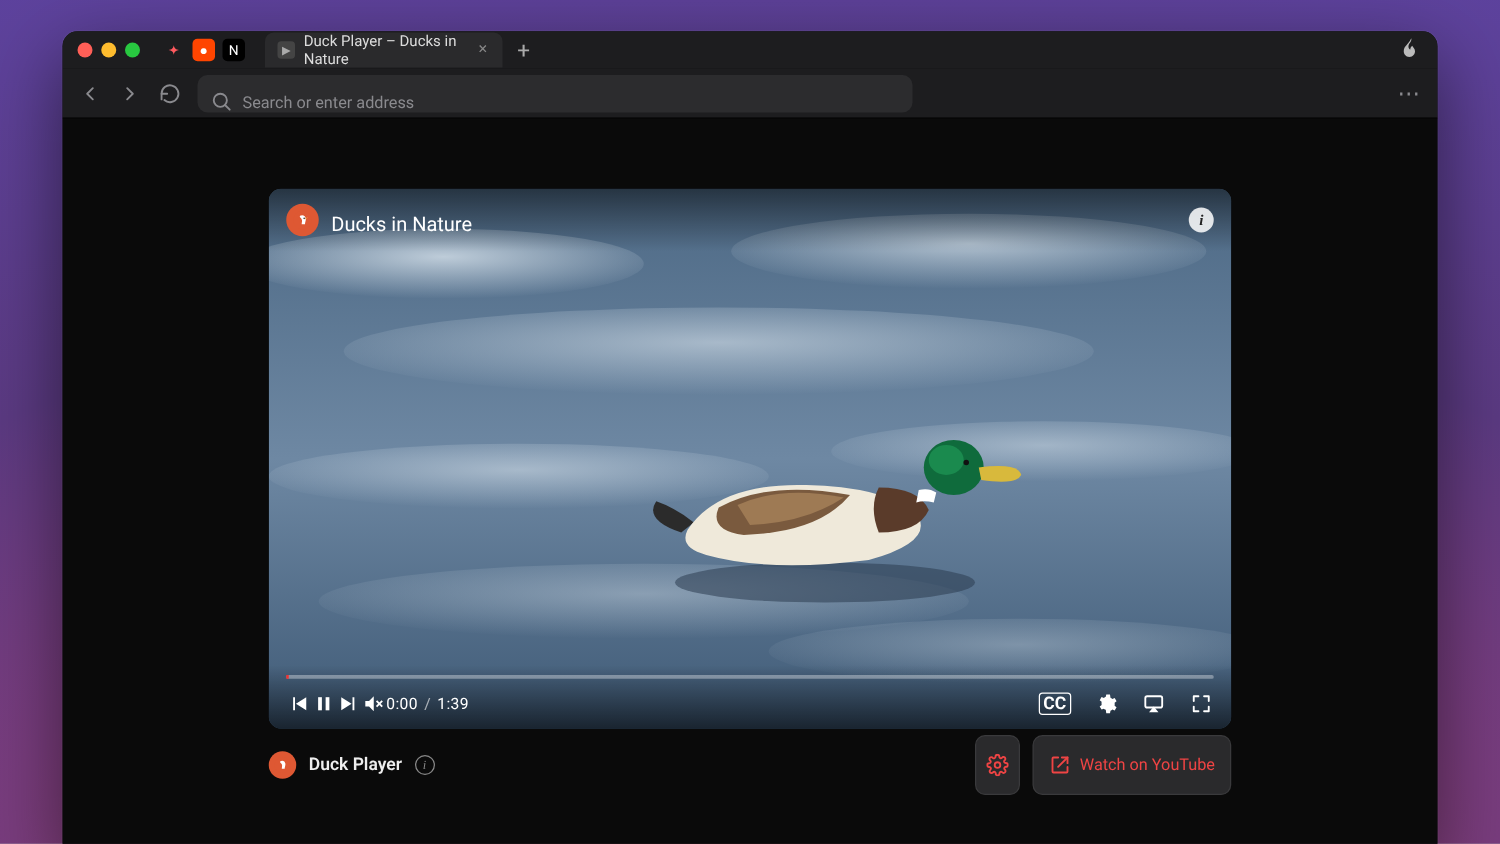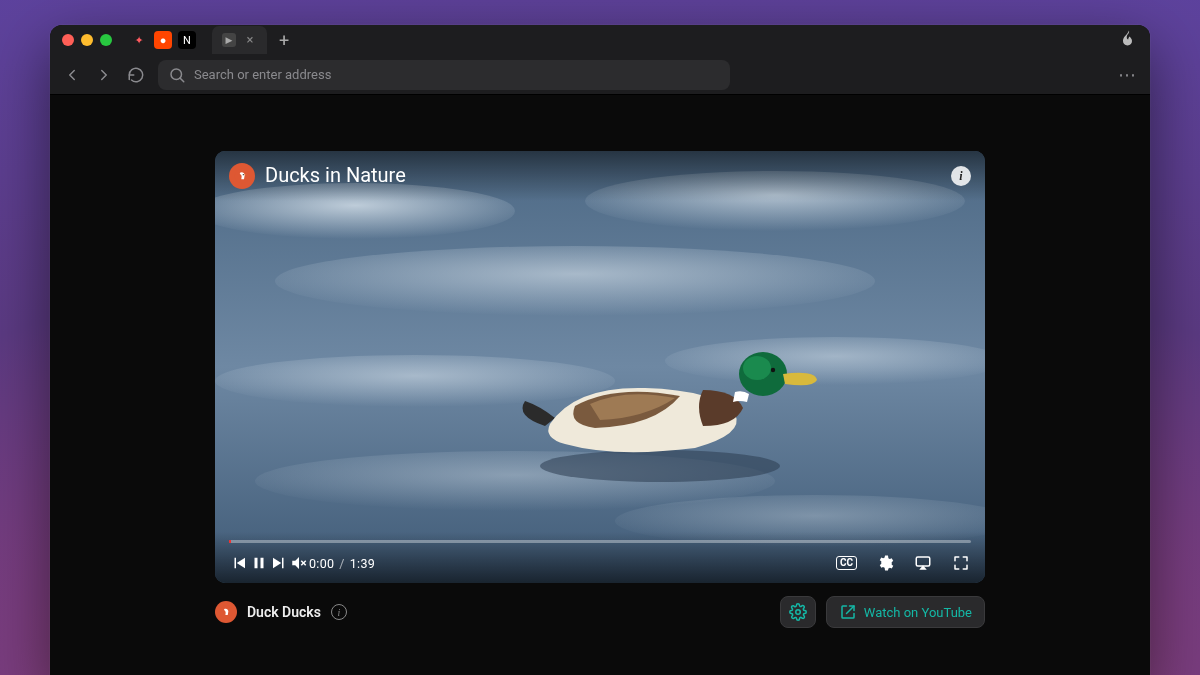--- a/index.html
+++ b/index.html
@@ -24,47 +24,47 @@
 .fav.a{color:#ff5a5f}.fav.r{background:#ff4500;color:#fff}.fav.n{background:#000;color:#fff}
 .tabs { display:flex; margin-left:8px; align-items:center; }
 .tab { height:28px; background:#2a2a2c; border-radius:7px 7px 0 0; display:flex; align-items:center; padding:0 10px; gap:7px; font-size:12px; color:#ddd; max-width:190px; }
 .tab-ico{width:14px;height:14px;border-radius:3px;background:#444;display:flex;align-items:center;justify-content:center;font-size:9px;color:#aaa;flex:none}
 .tab-x{width:14px;height:14px;color:#888;font-size:13px;line-height:14px;text-align:center;cursor:pointer}
 .tab-plus{width:22px;height:22px;display:flex;align-items:center;justify-content:center;color:#aaa;font-size:18px;margin-left:6px}
 .fire{margin-left:auto;color:#bbb}
 
 .toolbar{height:40px;display:flex;align-items:center;padding:0 12px;gap:12px;background:#1d1d1f;border-bottom:1px solid #000}
 .navbtn{width:20px;height:20px;display:flex;align-items:center;justify-content:center;color:#8a8a8e}
-.addr{flex:none;width:572px;height:30px;margin:0 auto;background:#2c2c2e;border-radius:8px;display:flex;align-items:center;padding:0 10px;gap:8px;font-size:13px;color:#8a8a8e}
+.addr{flex:none;width:572px;height:30px;margin:0 auto;background:#2c2c2e;border-radius:8px;display:flex;align-items:flex-end;padding:0 10px;gap:8px;font-size:13px;color:#8a8a8e}
 .more{color:#8a8a8e;font-size:18px;letter-spacing:2px}
 
 .content{flex:1;background:#0a0a0a;display:flex;align-items:center;justify-content:center;flex-direction:column;padding:20px}
 .player-wrap{width:770px;display:flex;flex-direction:column}
 .video{position:relative;width:770px;height:432px;border-radius:10px;overflow:hidden;background:#1a2a3a}
 .video svg.scene{position:absolute;inset:0;width:100%;height:100%}
 .overlay-top{position:absolute;top:0;left:0;right:0;padding:12px 14px;display:flex;align-items:center;justify-content:space-between;background:linear-gradient(180deg,rgba(0,0,0,.5),rgba(0,0,0,0))}
-.brand{display:flex;align-items:flex-start;gap:10px;color:#fff;font-size:20px;font-weight:400}
+.brand{display:flex;align-items:flex-end;gap:10px;color:#fff;font-size:16px;font-weight:400}
 .ddg-logo{width:26px;height:26px;border-radius:50%;background:#de5833;display:flex;align-items:center;justify-content:center}
 .info-btn{width:20px;height:20px;border-radius:50%;background:rgba(255,255,255,.85);color:#222;display:flex;align-items:center;justify-content:center;font-size:12px;font-weight:700;font-style:italic;font-family:Georgia,serif}
 .overlay-bot{position:absolute;left:0;right:0;bottom:0;padding:8px 14px 10px;background:linear-gradient(0deg,rgba(0,0,0,.6),rgba(0,0,0,0))}
 .progress{height:3px;background:rgba(255,255,255,.35);border-radius:2px;margin-bottom:10px;position:relative}
 .progress-fill{position:absolute;left:0;top:0;bottom:0;width:2px;background:#e33}
 .controls{display:flex;align-items:center;color:#fff}
 .ctrl{width:20px;height:20px;display:flex;align-items:center;justify-content:center}
 .time{font-size:12.5px;letter-spacing:.3px;display:flex;gap:5px}
 .time .sep{opacity:.6}
 .right-ctrls{margin-left:auto;display:flex;align-items:center;gap:18px}
-.cc{font-size:10px;font-weight:700;border:1.5px solid #fff;border-radius:3px;padding:1px 3px;line-height:1}
+.cc{font-size:14px;font-weight:700;border:1.5px solid #fff;border-radius:3px;padding:1px 3px;line-height:1}
 
 .bottombar{margin-top:12px;height:34px;display:flex;align-items:center;gap:10px;color:#eee;font-size:14px}
 .ddg-sm{width:22px;height:22px;border-radius:50%;background:#de5833;display:flex;align-items:center;justify-content:center}
 .bb-title{font-weight:600}
 .bb-info{width:16px;height:16px;border:1.5px solid #888;border-radius:50%;display:flex;align-items:center;justify-content:center;font-size:10px;color:#888;font-family:Georgia,serif;font-style:italic}
 .bb-right{margin-left:auto;display:flex;gap:10px}
-.bb-btn{height:32px;border-radius:8px;background:#2a2a2c;display:flex;align-items:center;justify-content:center;padding:0 12px;gap:7px;font-size:13px;color:#14b8a6;border:1px solid #3a3a3c}
+.bb-btn{height:48px;border-radius:8px;background:#2a2a2c;display:flex;align-items:center;justify-content:center;padding:0 12px;gap:7px;font-size:13px;color:#ef4444;border:1px solid #3a3a3c}
 .bb-btn.icon-only{width:36px;padding:0}
 svg.ico{width:18px;height:18px;stroke:currentColor;fill:none;stroke-width:2;stroke-linecap:round;stroke-linejoin:round}
 svg.ico-fill{width:18px;height:18px;fill:currentColor}
 </style>
 </head>
 <body>
 
 <div class="window">
 
   <div class="titlebar">
@@ -74,20 +74,21 @@
       <span class="t-green"></span>
     </div>
     <div class="favs">
       <span class="fav a">✦</span>
       <span class="fav r">●</span>
       <span class="fav n">N</span>
     </div>
     <div class="tabs">
       <div class="tab">
         <span class="tab-ico">▶</span>
+        <span>Duck Player – Ducks in Nature</span>
         <span class="tab-x">×</span>
       </div>
       <div class="tab-plus">+</div>
     </div>
     <div class="fire">
       <svg class="ico-fill" viewBox="0 0 24 24">
           <path d="M12 2c1 4-3 5-3 9 0 2 1 3 2 3 0-2 1-3 2-4 1 2 3 3 3 6 0 3-2 6-6 6s-6-3-6-6c0-6 5-7 8-14z"></path>
         </svg>
     </div>
   </div>
@@ -244,21 +245,21 @@
         </div>
       </div>
 
       <div class="bottombar">
         <span class="ddg-sm">
           <svg viewBox="0 0 24 24" width="14" height="14">
               <circle cx="12" cy="12" r="11" fill="#de5833"></circle>
               <path d="M9 7c3-2 7 0 7 4 0 2-1 4-1 6h-4c0-2 1-4 0-6-1-2-3-2-2-4z" fill="#fff"></path>
             </svg>
         </span>
-        <span class="bb-title">Duck Ducks</span>
+        <span class="bb-title">Duck Player</span>
         <span class="bb-info">i</span>
         <div class="bb-right">
           <div class="bb-btn icon-only">
             <svg class="ico" viewBox="0 0 24 24">
                 <circle cx="12" cy="12" r="3"></circle>
                 <path d="M19.4 15a1.7 1.7 0 00.3 1.8l.1.1a2 2 0 11-2.8 2.8l-.1-.1a1.7 1.7 0 00-1.8-.3 1.7 1.7 0 00-1 1.5V21a2 2 0 11-4 0v-.1a1.7 1.7 0 00-1-1.5 1.7 1.7 0 00-1.8.3l-.1.1a2 2 0 11-2.8-2.8l.1-.1a1.7 1.7 0 00.3-1.8 1.7 1.7 0 00-1.5-1H3a2 2 0 110-4h.1a1.7 1.7 0 001.5-1 1.7 1.7 0 00-.3-1.8l-.1-.1a2 2 0 112.8-2.8l.1.1a1.7 1.7 0 001.8.3 1.7 1.7 0 001-1.5V3a2 2 0 114 0v.1a1.7 1.7 0 001 1.5 1.7 1.7 0 001.8-.3l.1-.1a2 2 0 112.8 2.8l-.1.1a1.7 1.7 0 00-.3 1.8 1.7 1.7 0 001.5 1H21a2 2 0 110 4h-.1a1.7 1.7 0 00-1.5 1z"></path>
               </svg>
           </div>
           <div class="bb-btn">
             <svg class="ico" viewBox="0 0 24 24">

